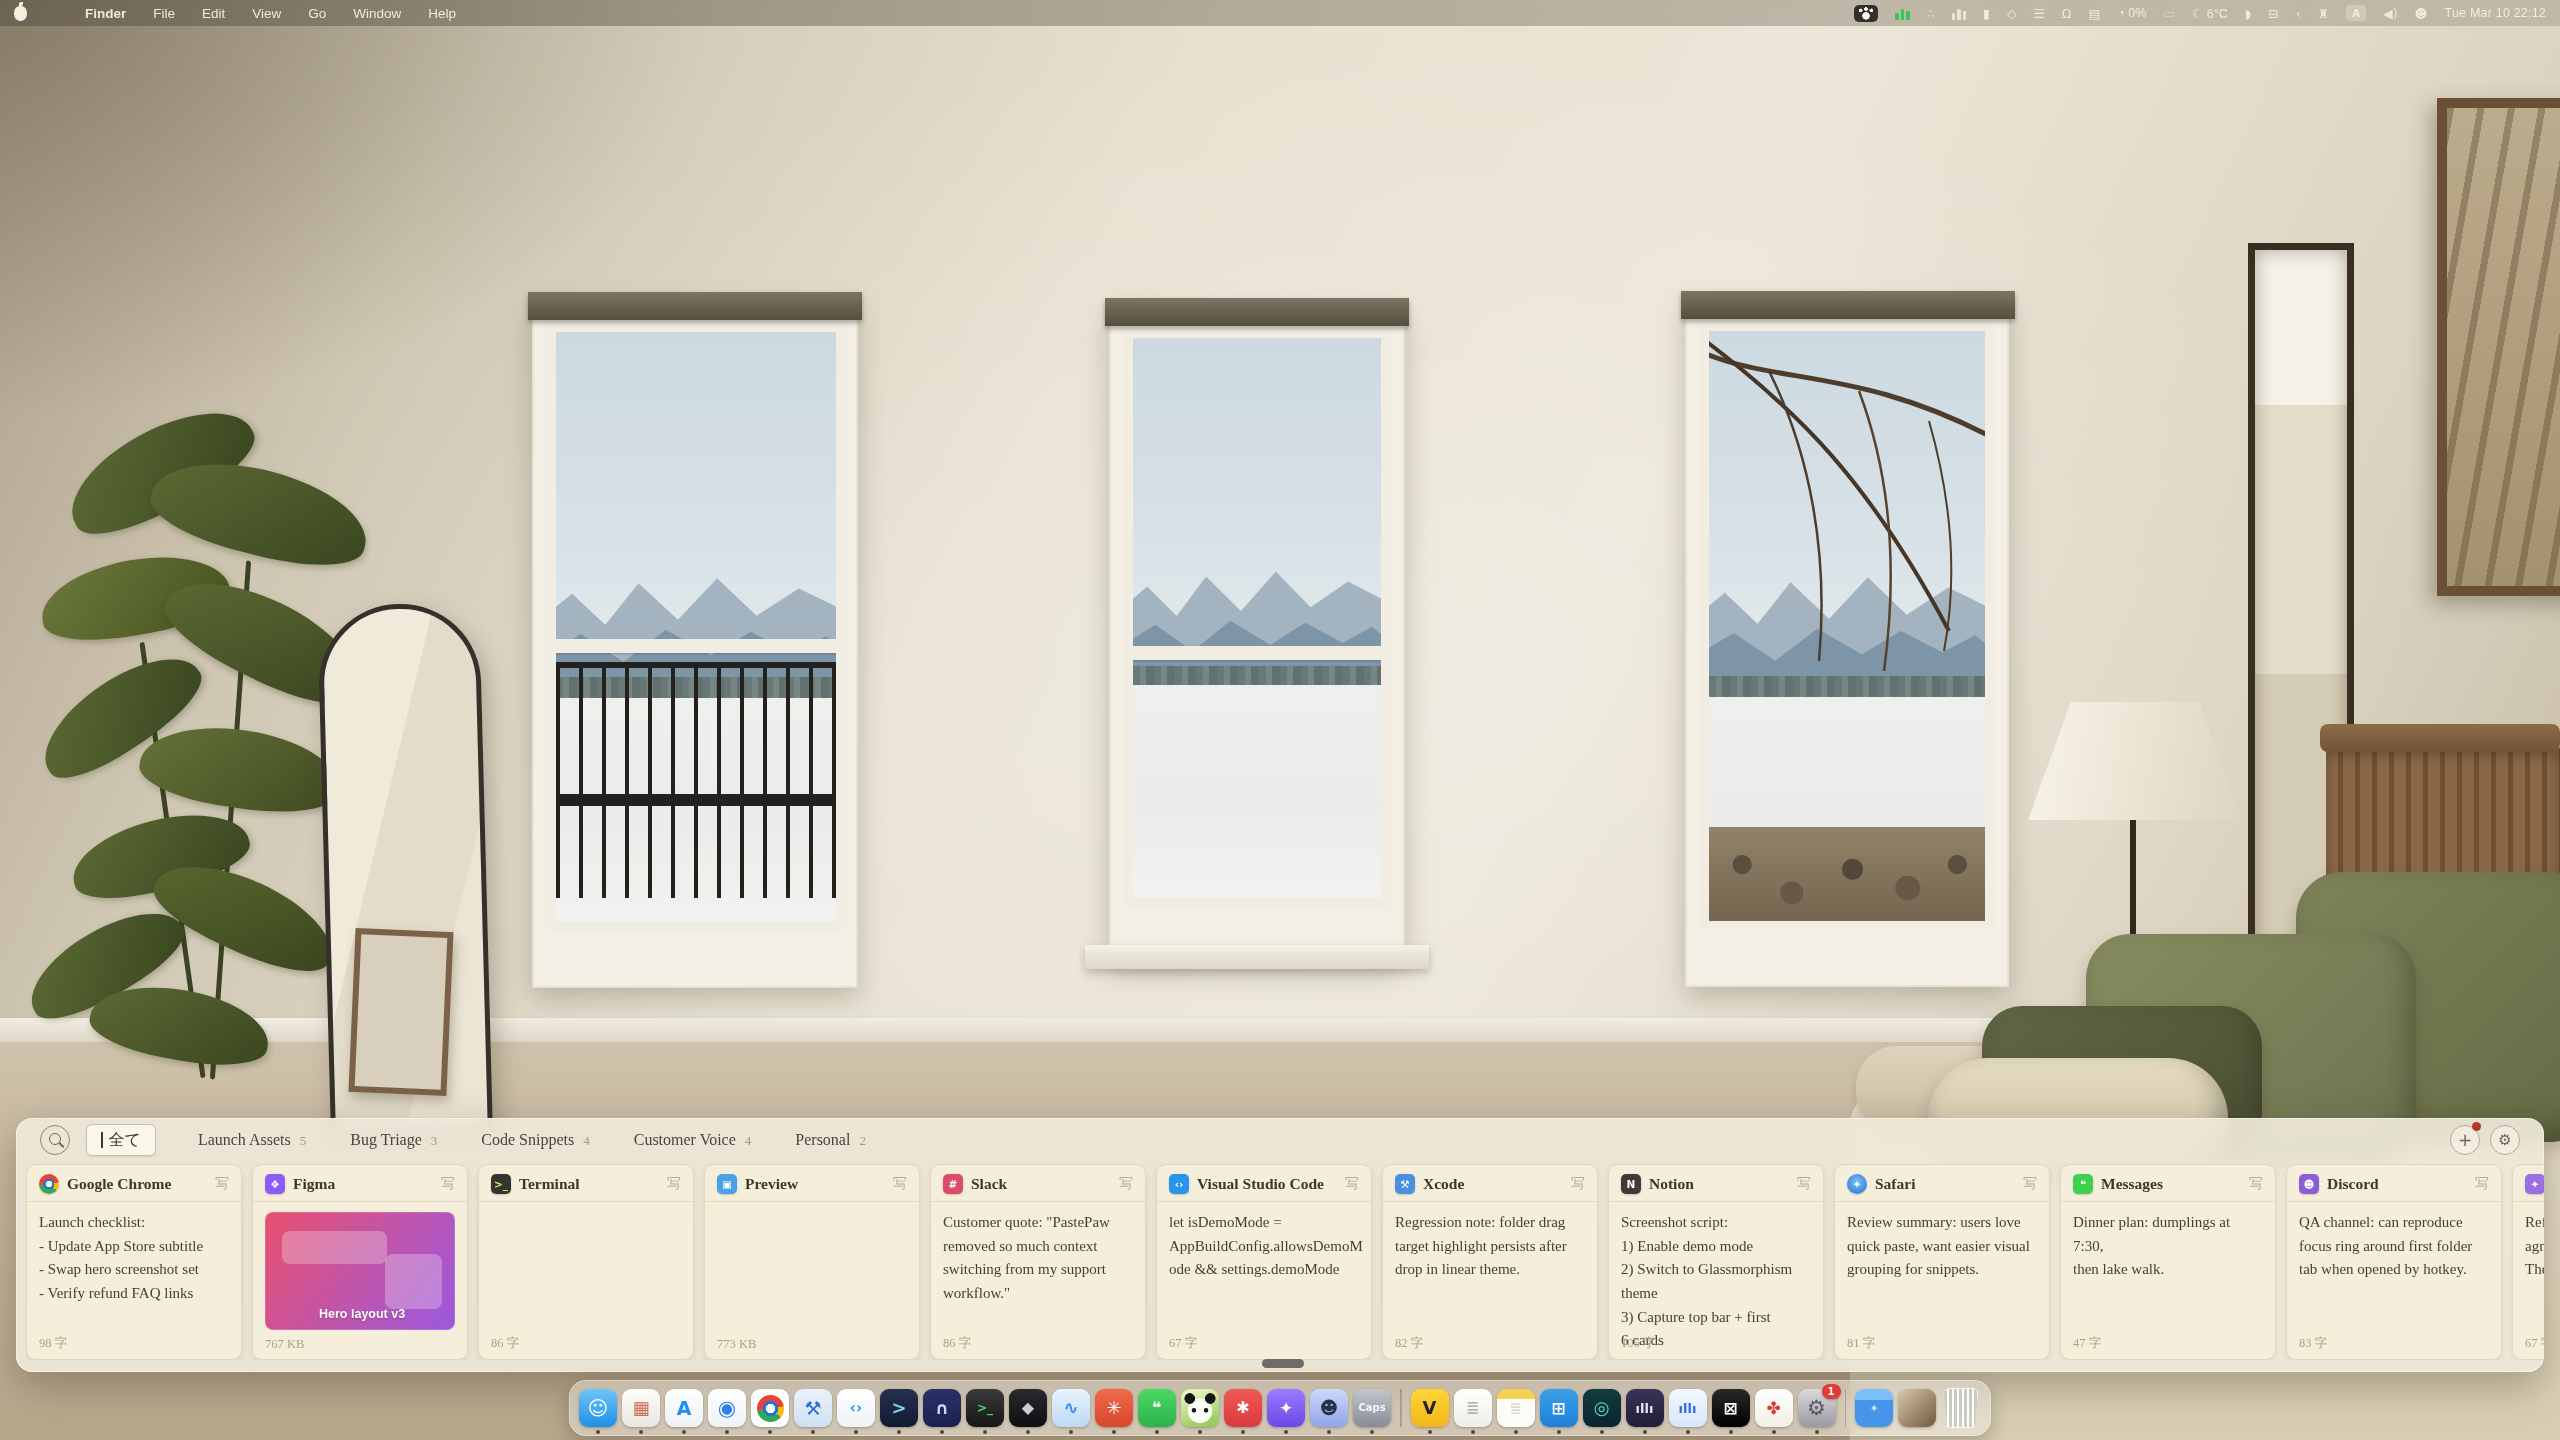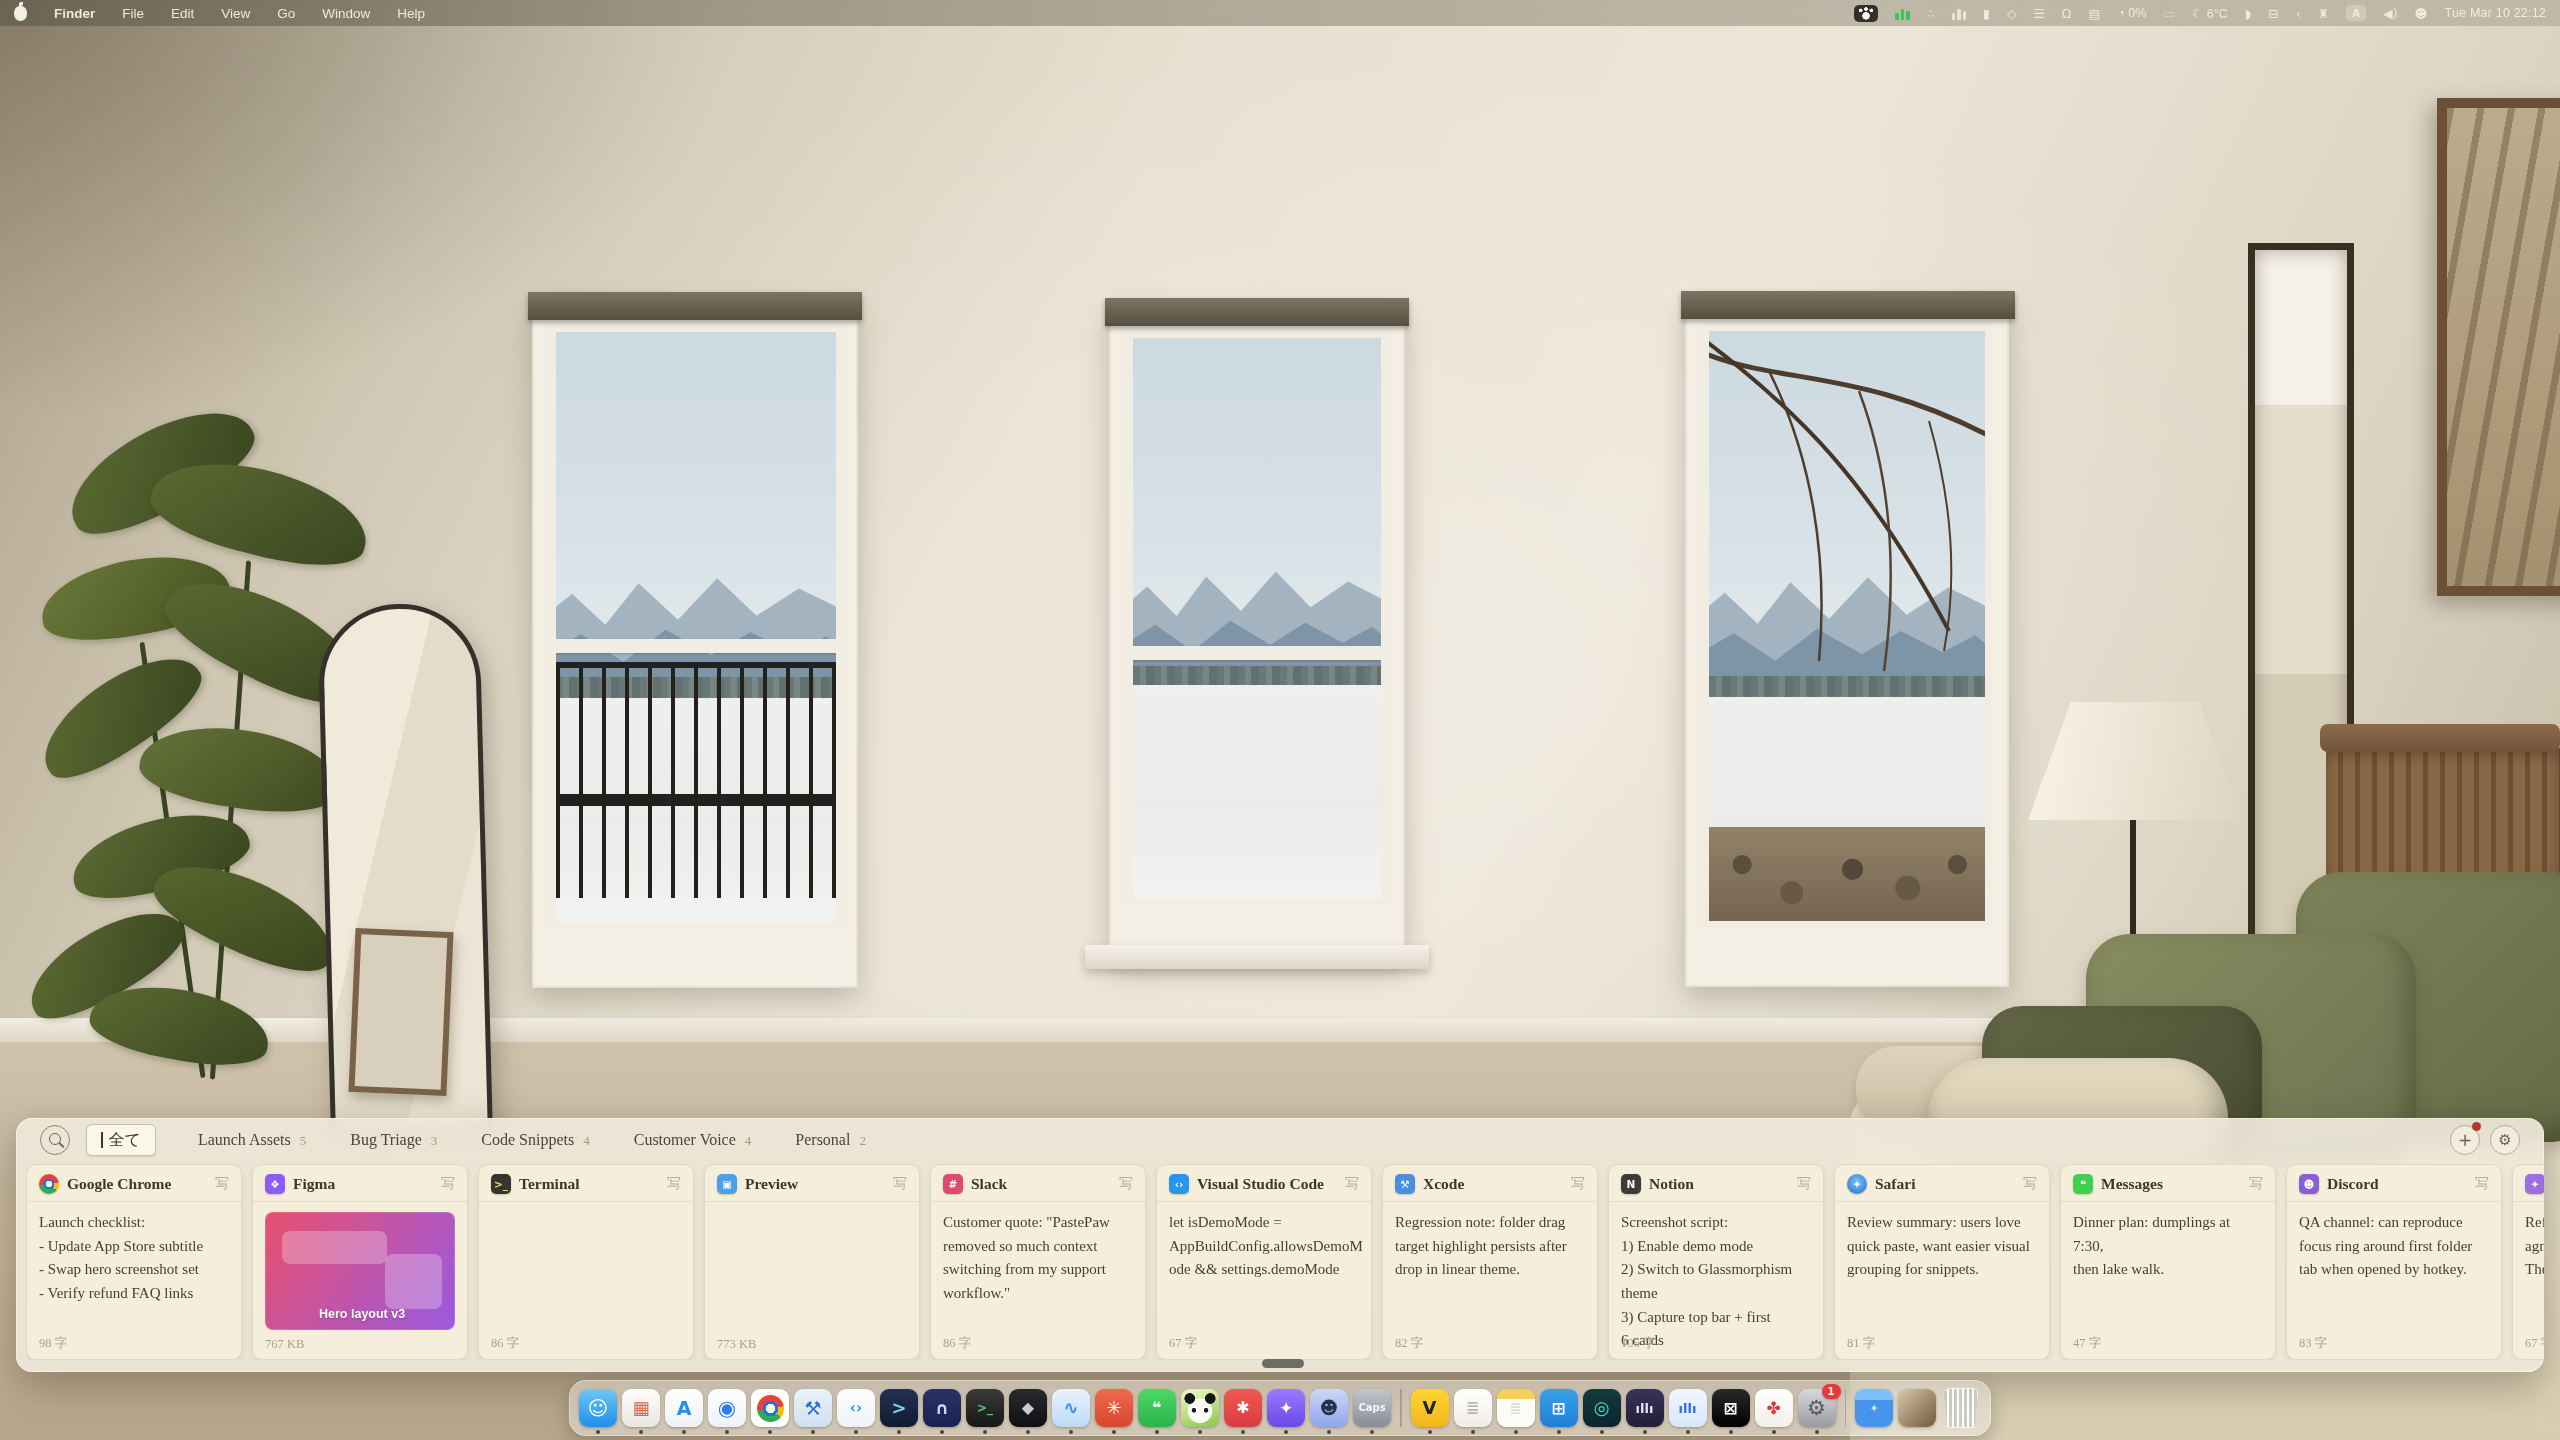--- a/index.html
+++ b/index.html
@@ -91,21 +91,21 @@
 
   
   #menubar{position:absolute;left:0;top:0;width:2560px;height:26px;z-index:30;
       display:flex;align-items:center;justify-content:space-between;padding:0 14px;box-sizing:border-box;
       background:linear-gradient(90deg, rgba(86,79,64,.52), rgba(148,138,116,.38));
       backdrop-filter:blur(10px);color:#f3efe3;font-size:13.5px;}
   #menu-left{display:flex;align-items:center;gap:27px;}
   .apple{width:13px;height:15px;background:#f3efe3;border-radius:45% 45% 48% 48%;position:relative;}
   .apple::before{content:"";position:absolute;left:5px;top:-4px;width:4px;height:4px;border-radius:50% 0;background:#f3efe3;}
   .mb-item{cursor:default;opacity:.95;}
-  .mb-app{font-weight:bold;}
+  .mb-app{font-weight:bold;margin-left:31px;}
   #menu-status{display:flex;align-items:center;gap:17px;font-size:12.5px;}
   .status-glyph{opacity:.9;font-family:"DejaVu Sans",sans-serif;}
   .status-text{opacity:.95;white-space:nowrap;}
   .status-text.clock{letter-spacing:.2px;}
   .paw-chip{width:24px;height:17px;border-radius:5px;background:#33302a;display:inline-block;
       background-image:
         radial-gradient(circle at 50% 64%, #f5f2ea 3.5px, transparent 4px),
         radial-gradient(circle at 28% 32%, #f5f2ea 1.7px, transparent 2.1px),
         radial-gradient(circle at 50% 24%, #f5f2ea 1.7px, transparent 2.1px),
         radial-gradient(circle at 72% 32%, #f5f2ea 1.7px, transparent 2.1px);}

